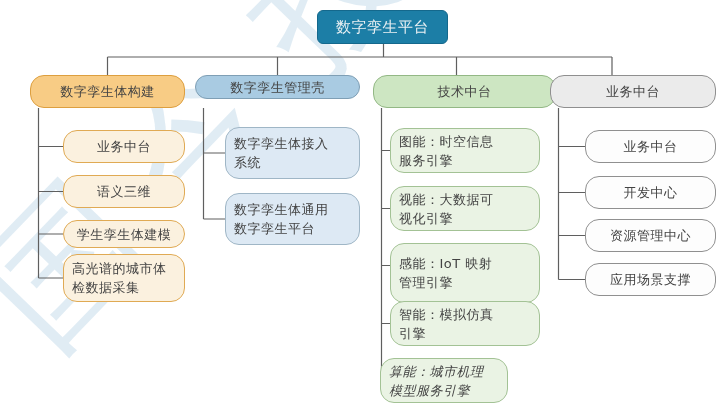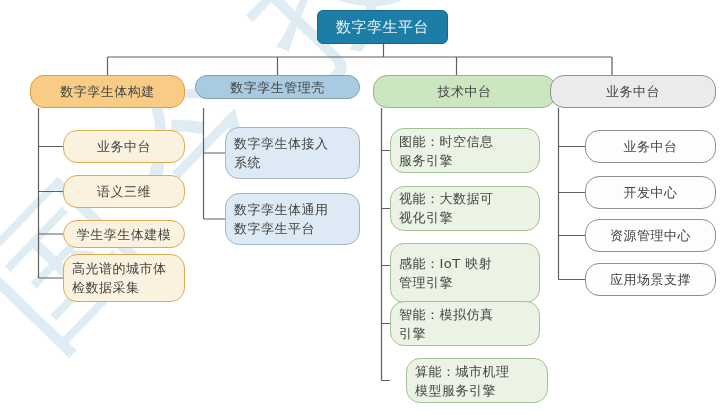--- a/index.html
+++ b/index.html
@@ -98,27 +98,27 @@
   <div class="node b1c left" style="left:63px;top:254px;width:122px;height:48px;">高光谱的城市体
 检数据采集</div>
 
   <div class="node b2c left" style="left:225px;top:127px;width:135px;height:52px;">数字孪生体接入
 系统</div>
   <div class="node b2c left" style="left:225px;top:193px;width:135px;height:52px;">数字孪生体通用
 数字孪生平台</div>
 
   <div class="node b3c left" style="left:390px;top:128px;width:150px;height:45px;">图能：时空信息
 服务引擎</div>
-  <div class="node b3c left" style="left:390px;top:186px;width:150px;height:45px;font-family:Liberation Mono, monospace;">视能：大数据可
+  <div class="node b3c left" style="left:390px;top:186px;width:150px;height:45px;">视能：大数据可
 视化引擎</div>
   <div class="node b3c left" style="left:390px;top:243px;width:150px;height:60px;">感能：IoT 映射
 管理引擎</div>
   <div class="node b3c left" style="left:390px;top:301px;width:150px;height:45px;">智能：模拟仿真
 引擎</div>
-  <div class="node b3c left" style="left:406px;top:358px;width:142px;height:45px;">算能：城市机理
+  <div class="node b3c left" style="left:380px;top:358px;width:128px;height:45px;font-style:italic;">算能：城市机理
 模型服务引擎</div>
 
   <div class="node b4c" style="left:585px;top:130px;width:131px;height:33px;">业务中台</div>
   <div class="node b4c" style="left:585px;top:176px;width:131px;height:33px;">开发中心</div>
   <div class="node b4c" style="left:585px;top:219px;width:131px;height:33px;">资源管理中心</div>
   <div class="node b4c" style="left:585px;top:263px;width:131px;height:33px;">应用场景支撑</div>
 
 </div>
 
 </body></html>

